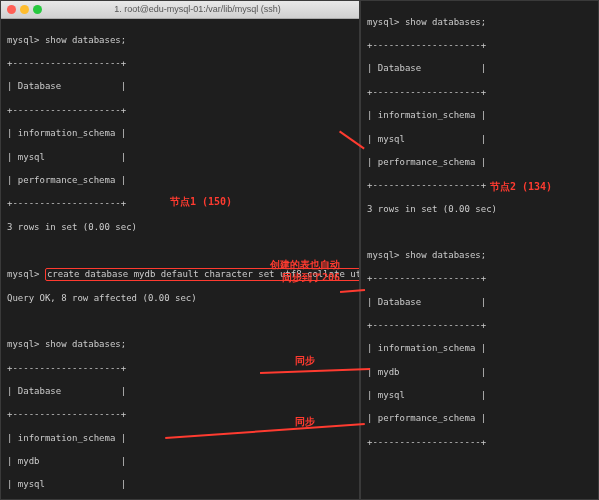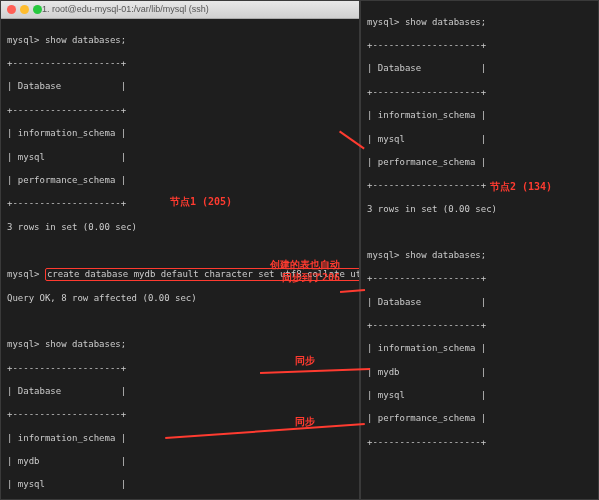--- a/index.html
+++ b/index.html
@@ -7,21 +7,21 @@
 .container { display: flex; height: 500px; position: relative; }
 .pane { height: 100%; overflow: hidden; background: #1e1e1e; border: 1px solid #3a3a3a; }
 .pane.left { width: 360px; }
 .pane.right { width: 239px; }
 .titlebar { height: 18px; background: linear-gradient(to bottom, #e8e8e8, #d0d0d0); display: flex; align-items: center; padding: 0 6px; border-bottom: 1px solid #aaa; }
 .traffic { display: flex; gap: 4px; }
 .dot { width: 9px; height: 9px; border-radius: 50%; }
 .dot.close { background: #ff5f56; }
 .dot.min { background: #ffbd2e; }
 .dot.max { background: #27c93f; }
-.title { flex: 1; text-align: left; font-family: -apple-system, sans-serif; font-size: 9px; color: #555; }
+.title { flex: 1; text-align: center; font-family: -apple-system, sans-serif; font-size: 9px; color: #555; }
 .term { padding: 4px 6px; color: #ccc; white-space: pre; font-size: 9px; height: calc(100% - 18px); overflow: hidden; }
 .term .line { display: block; min-height: 11px; }
 .highlight { border: 1px solid #ff3b30; border-radius: 2px; padding: 0 1px; display: inline-block; }
 .annot { position: absolute; color: #ff3b30; font-size: 10px; font-weight: bold; background: transparent; z-index: 10; white-space: pre; }
 .connector { position: absolute; background: #ff3b30; height: 1.5px; z-index: 9; }
 </style>
 </head>
 <body>
 
 <div class="container">
@@ -141,21 +141,21 @@
 
 
 
 
 
 
 
     </div>
   </div>
 
-  <div class="annot" style="left:170px; top:195px;">节点1 (205)</div>
+  <div class="annot" style="left:170px; top:195px;">节点1 (150)</div>
   <div class="annot" style="left:490px; top:180px;">节点2 (134)</div>
   <div class="annot" style="left:270px; top:258px; text-align:right;">创建的表也自动
 同步到了206</div>
   <div class="annot" style="left:295px; top:354px;">同步</div>
   <div class="annot" style="left:295px; top:415px;">同步</div>
 
   <div class="connector" style="left:337px; top:139px; width:30px; transform:rotate(35deg);"></div>
   <div class="connector" style="left:340px; top:290px; width:25px; transform:rotate(-5deg);"></div>
   <div class="connector" style="left:260px; top:370px; width:110px; transform:rotate(-2deg);"></div>
   <div class="connector" style="left:165px; top:430px; width:200px; transform:rotate(-4deg);"></div>

